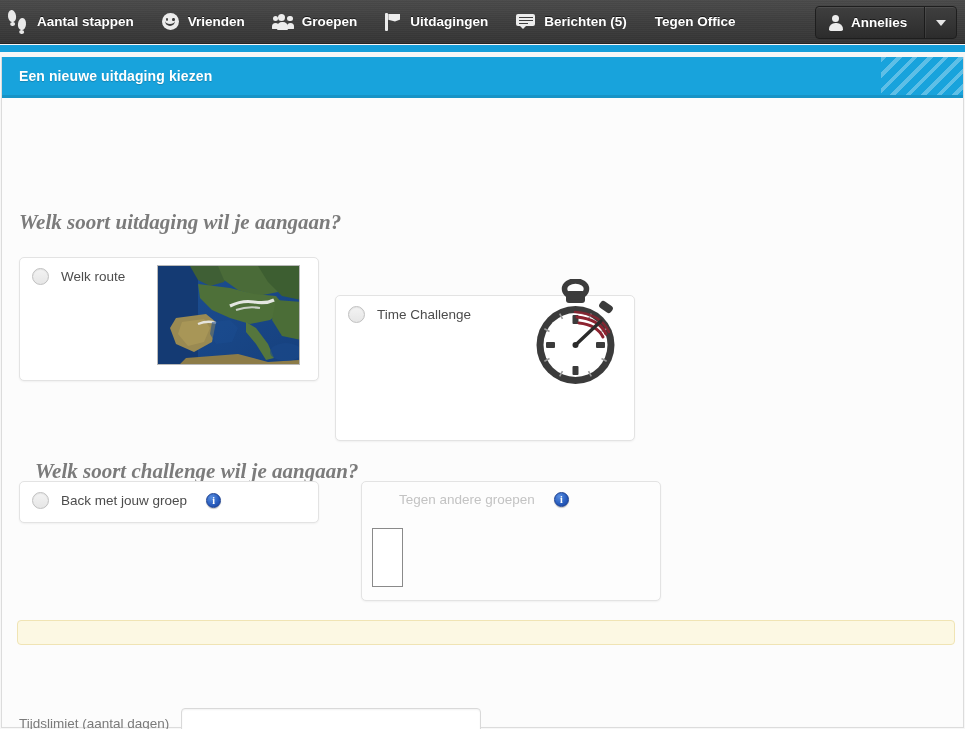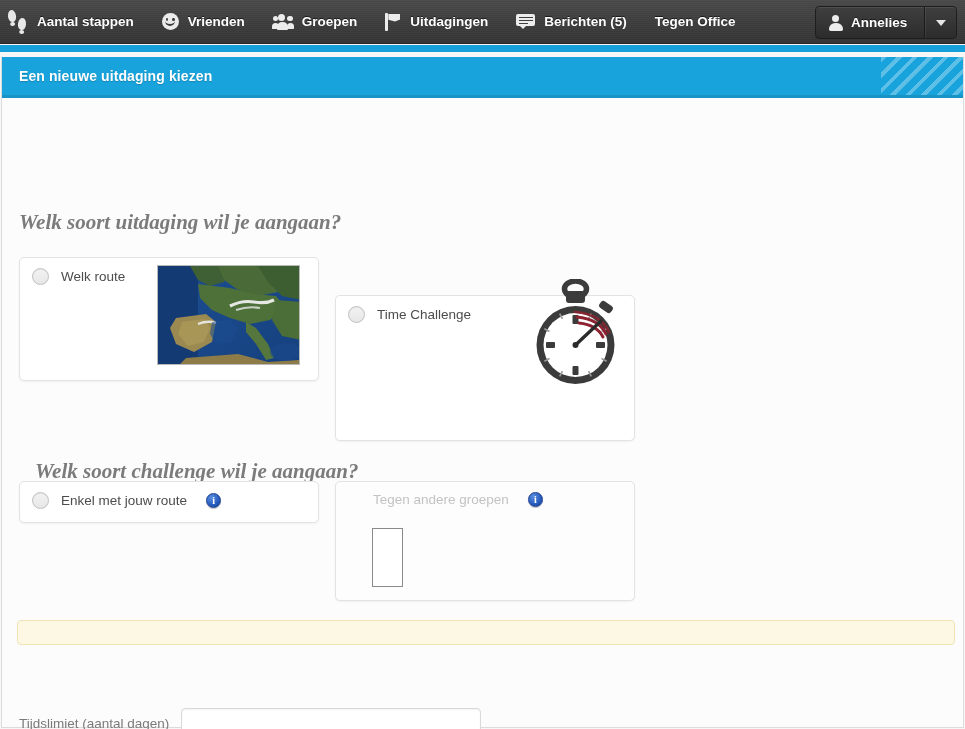--- a/index.html
+++ b/index.html
@@ -156,21 +156,21 @@
     font-family:"Liberation Serif", serif;
     font-style:italic; font-size:21px; color:#7b7b7b;
   }
 
   
   .card{
     position:absolute; background:#ffffff;
     border:1px solid #e3e3e3; border-radius:5px;
     box-shadow: 0 1px 2px rgba(0,0,0,.05);
   }
-  .card.is-disabled{ background:#fdfdfd; }
+  .card.is-disabled{ background:#fdfdfd;margin-left:26px; }
 
   .opt-row{ position:absolute; left:12px; top:10px; display:flex; align-items:center; gap:12px; }
   .radio{
     width:17px; height:17px; border-radius:50%;
     border:1px solid #c0c0c0;
     background: linear-gradient(180deg,#f3f3f3 0%, #e6e6e6 100%);
     box-shadow: inset 0 1px 1px rgba(0,0,0,.06);
     flex:0 0 auto; cursor:pointer;
   }
   .opt-label{ font-size:13.5px; color:#4c4c4c; }
@@ -396,21 +396,21 @@
         <line x1="50.5" y1="66" x2="76" y2="42" stroke="#2b2b2b" stroke-width="3.4" stroke-linecap="round"></line>
         <circle cx="50.5" cy="66" r="3" fill="#2b2b2b"></circle>
       </svg>
     </div>
 
     <h2 class="q-heading" style="left:17px; top:345px; margin:16px;">Welk soort challenge wil je aangaan?</h2>
 
     <div class="card" style="left:17px; top:383px; width:300px; height:42px;">
       <div class="opt-row">
         <span class="radio"></span>
-        <span class="opt-label">Enkel met jouw route</span>
+        <span class="opt-label">Back met jouw groep</span>
         <span class="info-ico">i</span>
       </div>
     </div>
 
     <div class="card is-disabled" style="left:333px; top:383px; width:300px; height:120px;">
       <div class="opt-row" style="left:37px;">
         <span class="opt-label disabled">Tegen andere groepen</span>
         <span class="info-ico">i</span>
       </div>
     </div>

